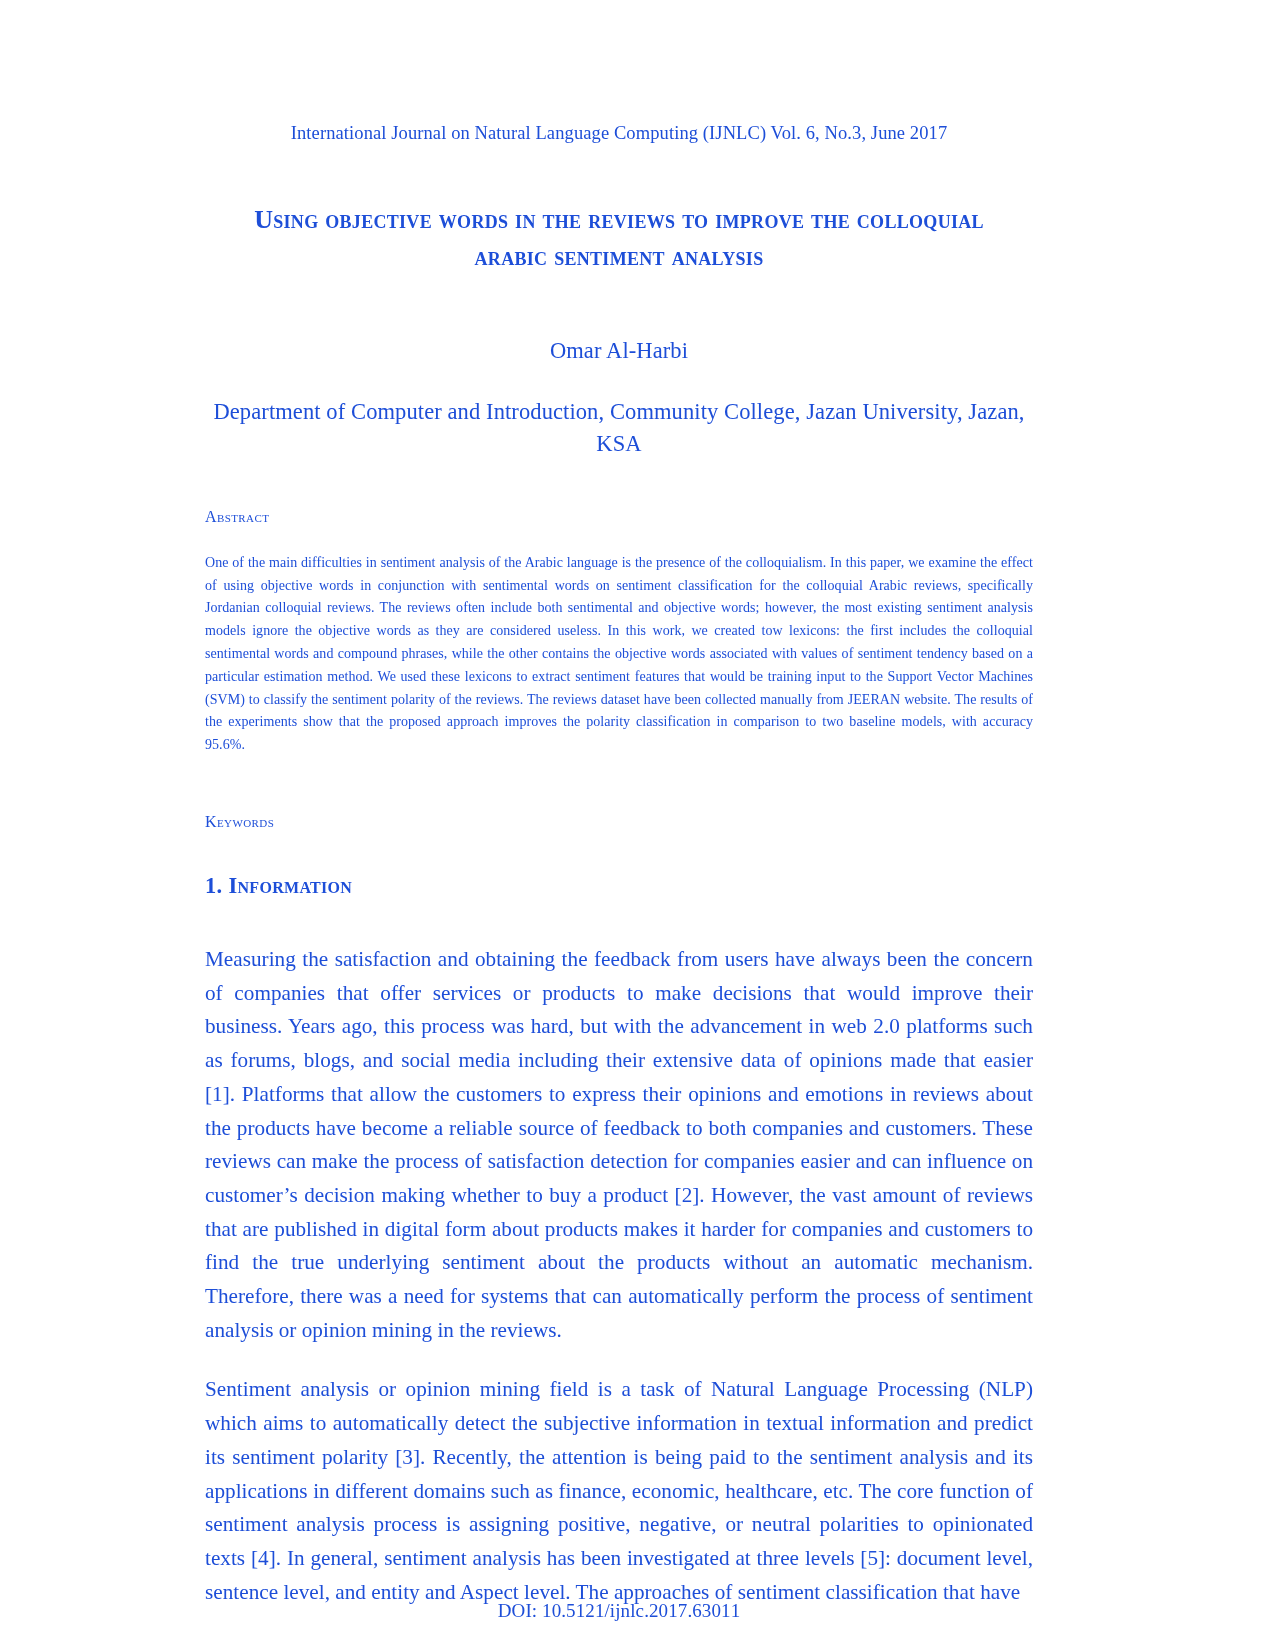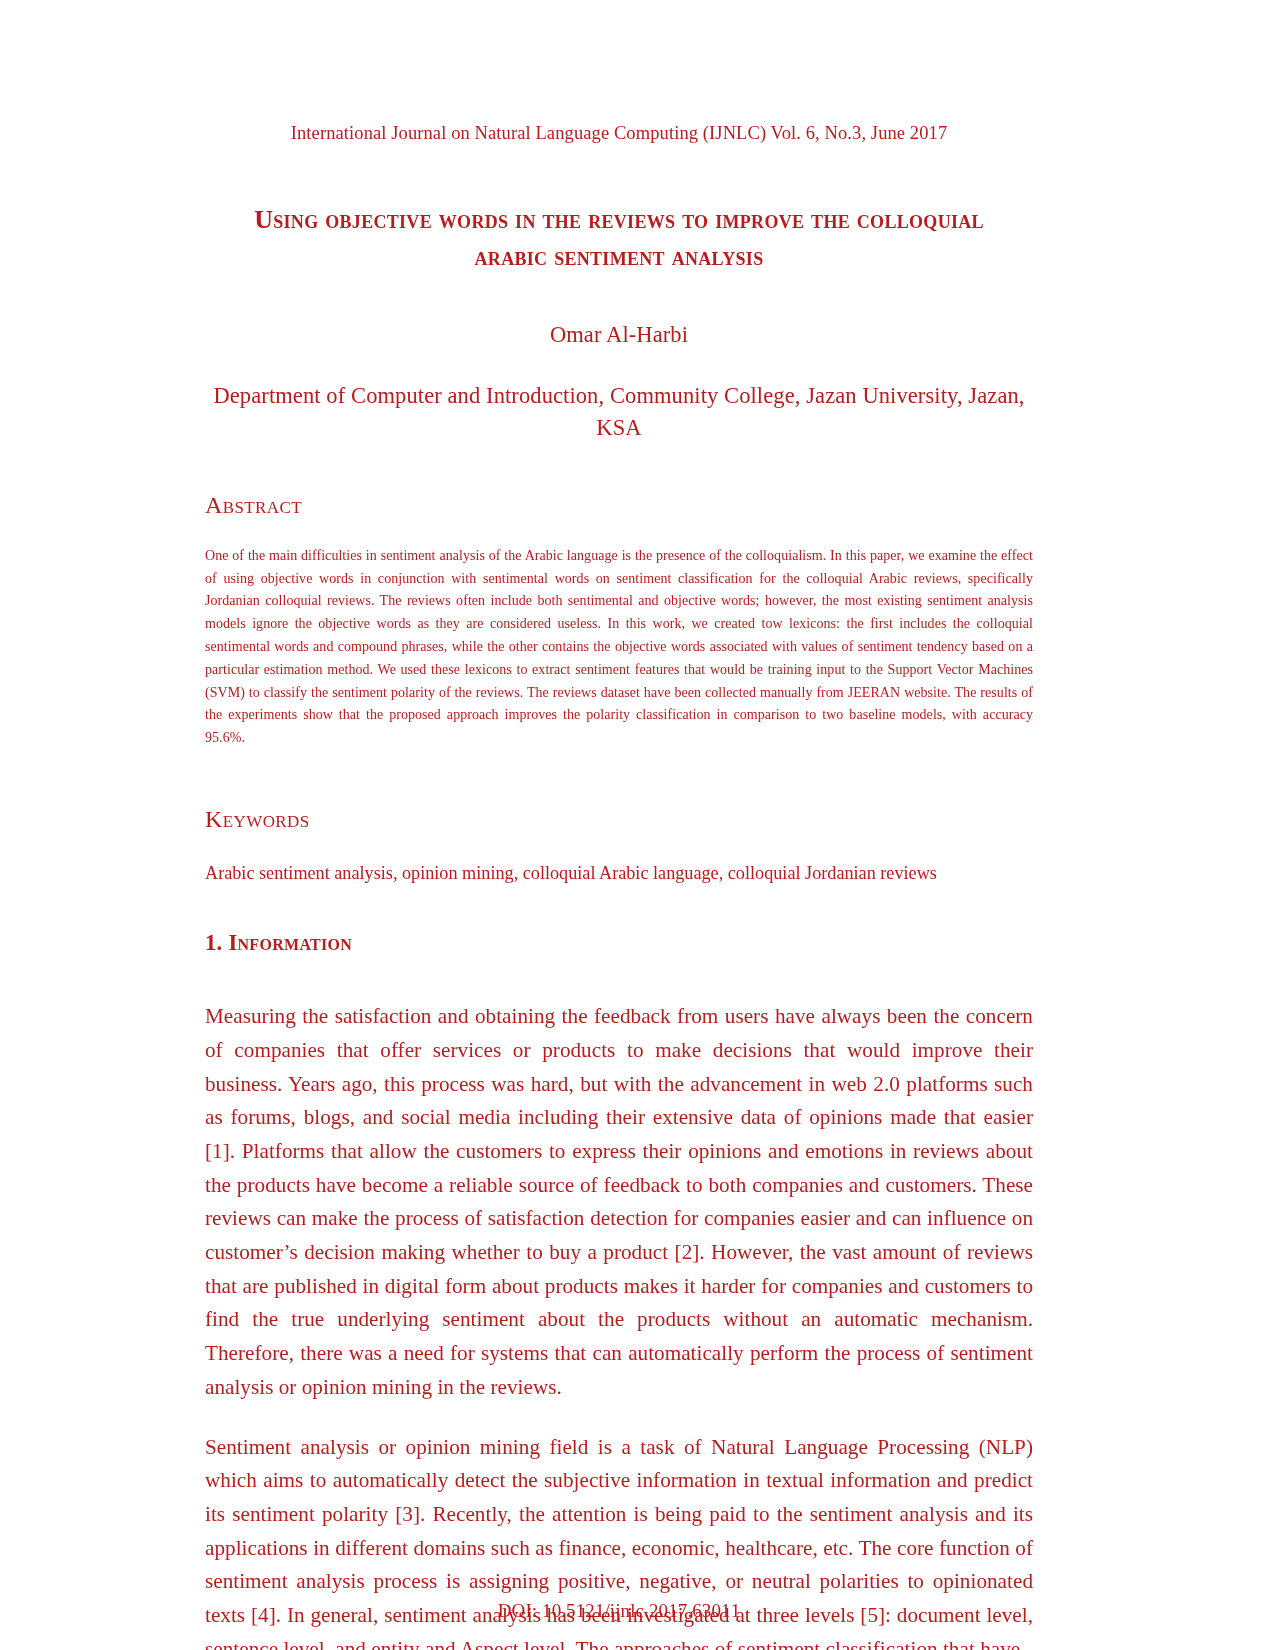--- a/index.html
+++ b/index.html
@@ -7,21 +7,21 @@
     padding: 0;
     background: #ffffff;
   }
 
   .page {
     position: relative;
     width: 1275px;
     height: 1650px;
     margin: 0 auto;
     background: #ffffff;
-    color: #b91c1c;
+    color: #1d4ed8;
     font-family: "Liberation Serif", "DejaVu Serif", serif;
     box-sizing: border-box;
     overflow: hidden;
   }
 
   
   .content {
     position: absolute;
     left: 205px;
     top: 0;
@@ -50,34 +50,34 @@
     letter-spacing: 0.3px;
     margin: 0 auto;
     width: 90%;
   }
   .paper-title::first-letter { text-transform: none; }
 
   
   .author {
     text-align: center;
     font-size: 22.5px;
-    margin-top: 46px;
+    margin-top: 62px;
     letter-spacing: 0.1px;
   }
   .affiliation {
     text-align: center;
     font-size: 22.5px;
     margin-top: 32px;
     line-height: 1.42;
     letter-spacing: 0.1px;
   }
 
   
   .heading-smallcaps {
-    font-size: 24px;
+    font-size: 16px;
     font-variant: small-caps;
     text-transform: lowercase;
     letter-spacing: 0.4px;
     margin: 0;
   }
   .heading-smallcaps::first-letter { text-transform: none; }
 
   .abstract-heading { margin-top: 48px; }
   .keywords-heading { margin-top: 56px; }
 
@@ -149,21 +149,20 @@
     <div class="author">Omar Al-Harbi</div>
 
     <div class="affiliation">Department of Computer and Introduction, Community College, Jazan University, Jazan, KSA</div>
 
     <div class="heading-smallcaps abstract-heading">Abstract</div>
 
     <div class="abstract-body">One of the main difficulties in sentiment analysis of the Arabic language is the presence of the colloquialism. In this paper, we examine the effect of using objective words in conjunction with sentimental words on sentiment classification for the colloquial Arabic reviews, specifically Jordanian colloquial reviews. The reviews often include both sentimental and objective words; however, the most existing sentiment analysis models ignore the objective words as they are considered useless. In this work, we created tow lexicons: the first includes the colloquial sentimental words and compound phrases, while the other contains the objective words associated with values of sentiment tendency based on a particular estimation method. We used these lexicons to extract sentiment features that would be training input to the Support Vector Machines (SVM) to classify the sentiment polarity of the reviews. The reviews dataset have been collected manually from JEERAN website. The results of the experiments show that the proposed approach improves the polarity classification in comparison to two baseline models, with accuracy 95.6%.</div>
 
     <div class="heading-smallcaps keywords-heading">Keywords</div>
 
-    <div class="keywords-body">Arabic sentiment analysis, opinion mining, colloquial Arabic language, colloquial Jordanian reviews</div>
 
     <div class="section-heading">
       <span class="section-num">1.</span>
       <span>Information</span>
     </div>
 
     <p class="body-para first">Measuring the satisfaction and obtaining the feedback from users have always been the concern of companies that offer services or products to make decisions that would improve their business. Years ago, this process was hard, but with the advancement in web 2.0 platforms such as forums, blogs, and social media including their extensive data of opinions made that easier [1]. Platforms that allow the customers to express their opinions and emotions in reviews about the products have become a reliable source of feedback to both companies and customers. These reviews can make the process of satisfaction detection for companies easier and can influence on customer’s decision making whether to buy a product [2]. However, the vast amount of reviews that are published in digital form about products makes it harder for companies and customers to find the true underlying sentiment about the products without an automatic mechanism. Therefore, there was a need for systems that can automatically perform the process of sentiment analysis or opinion mining in the reviews.</p>
 
     <p class="body-para">Sentiment analysis or opinion mining field is a task of Natural Language Processing (NLP) which aims to automatically detect the subjective information in textual information and predict its sentiment polarity [3]. Recently, the attention is being paid to the sentiment analysis and its applications in different domains such as finance, economic, healthcare, etc. The core function of sentiment analysis process is assigning positive, negative, or neutral polarities to opinionated texts [4]. In general, sentiment analysis has been investigated at three levels [5]: document level, sentence level, and entity and Aspect level. The approaches of sentiment classification that have</p>
 

